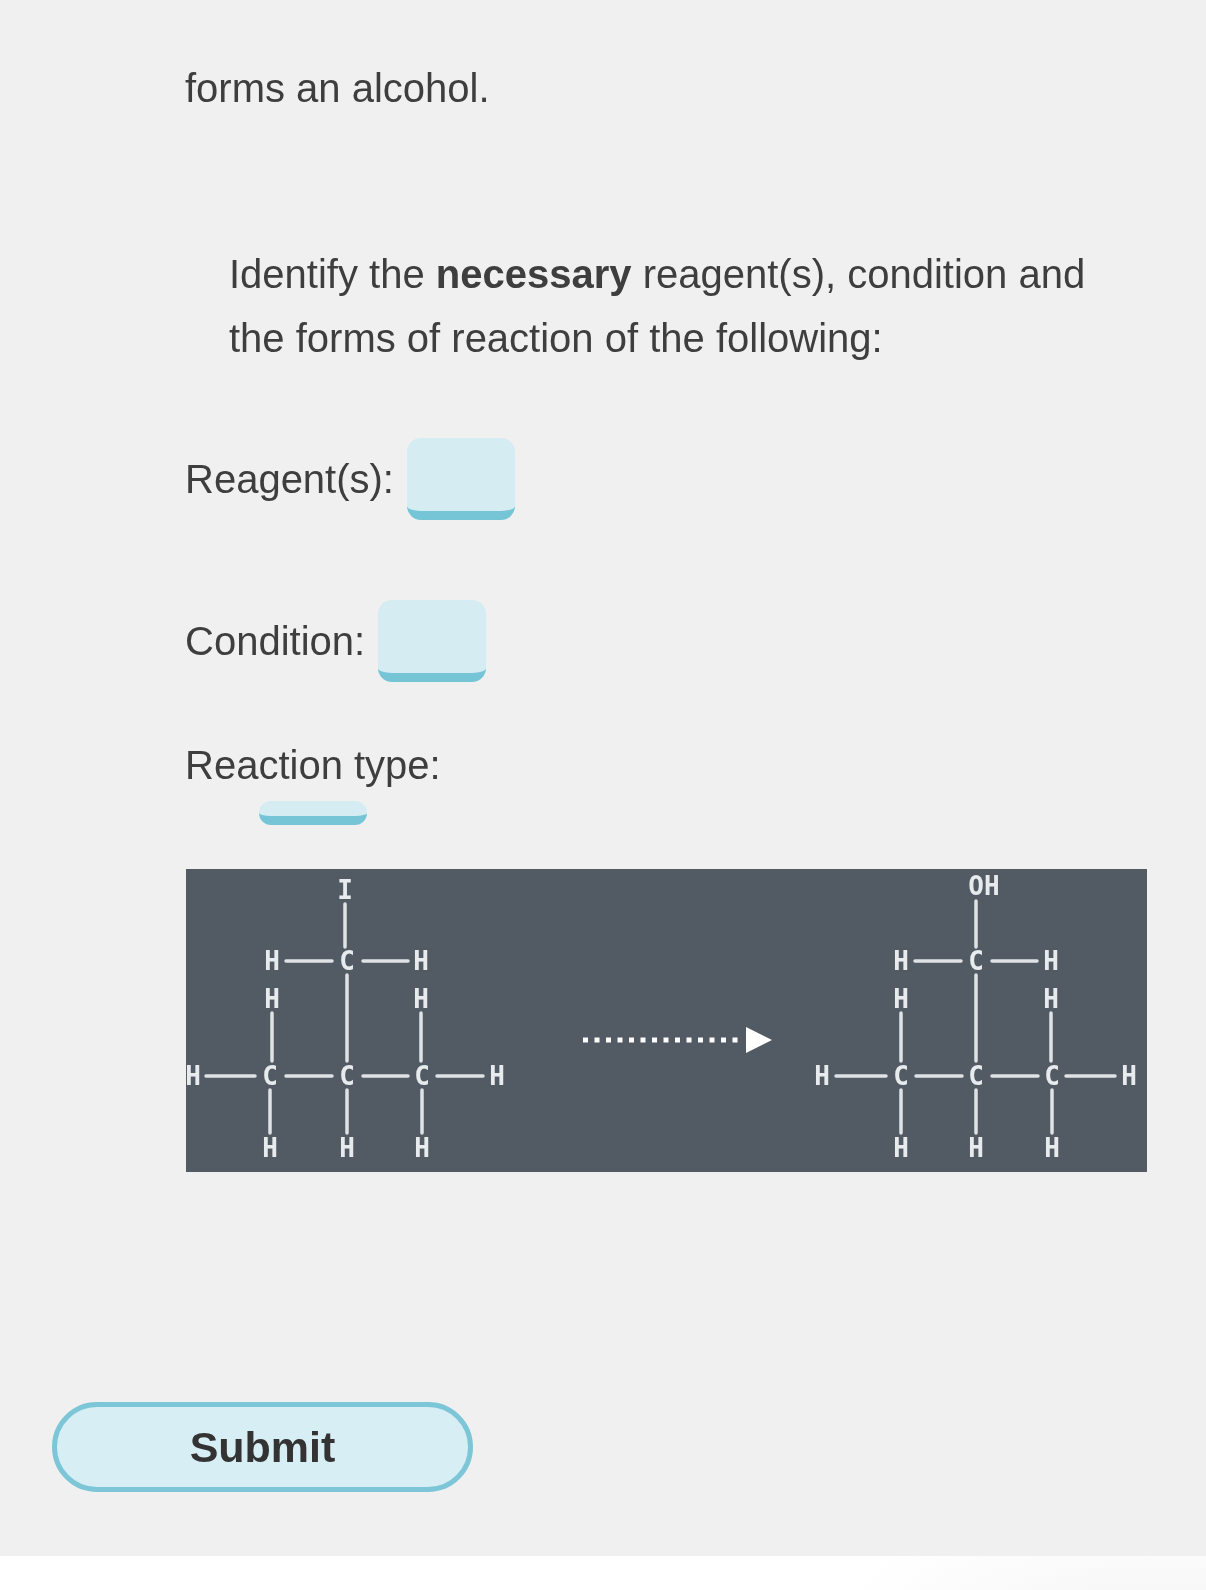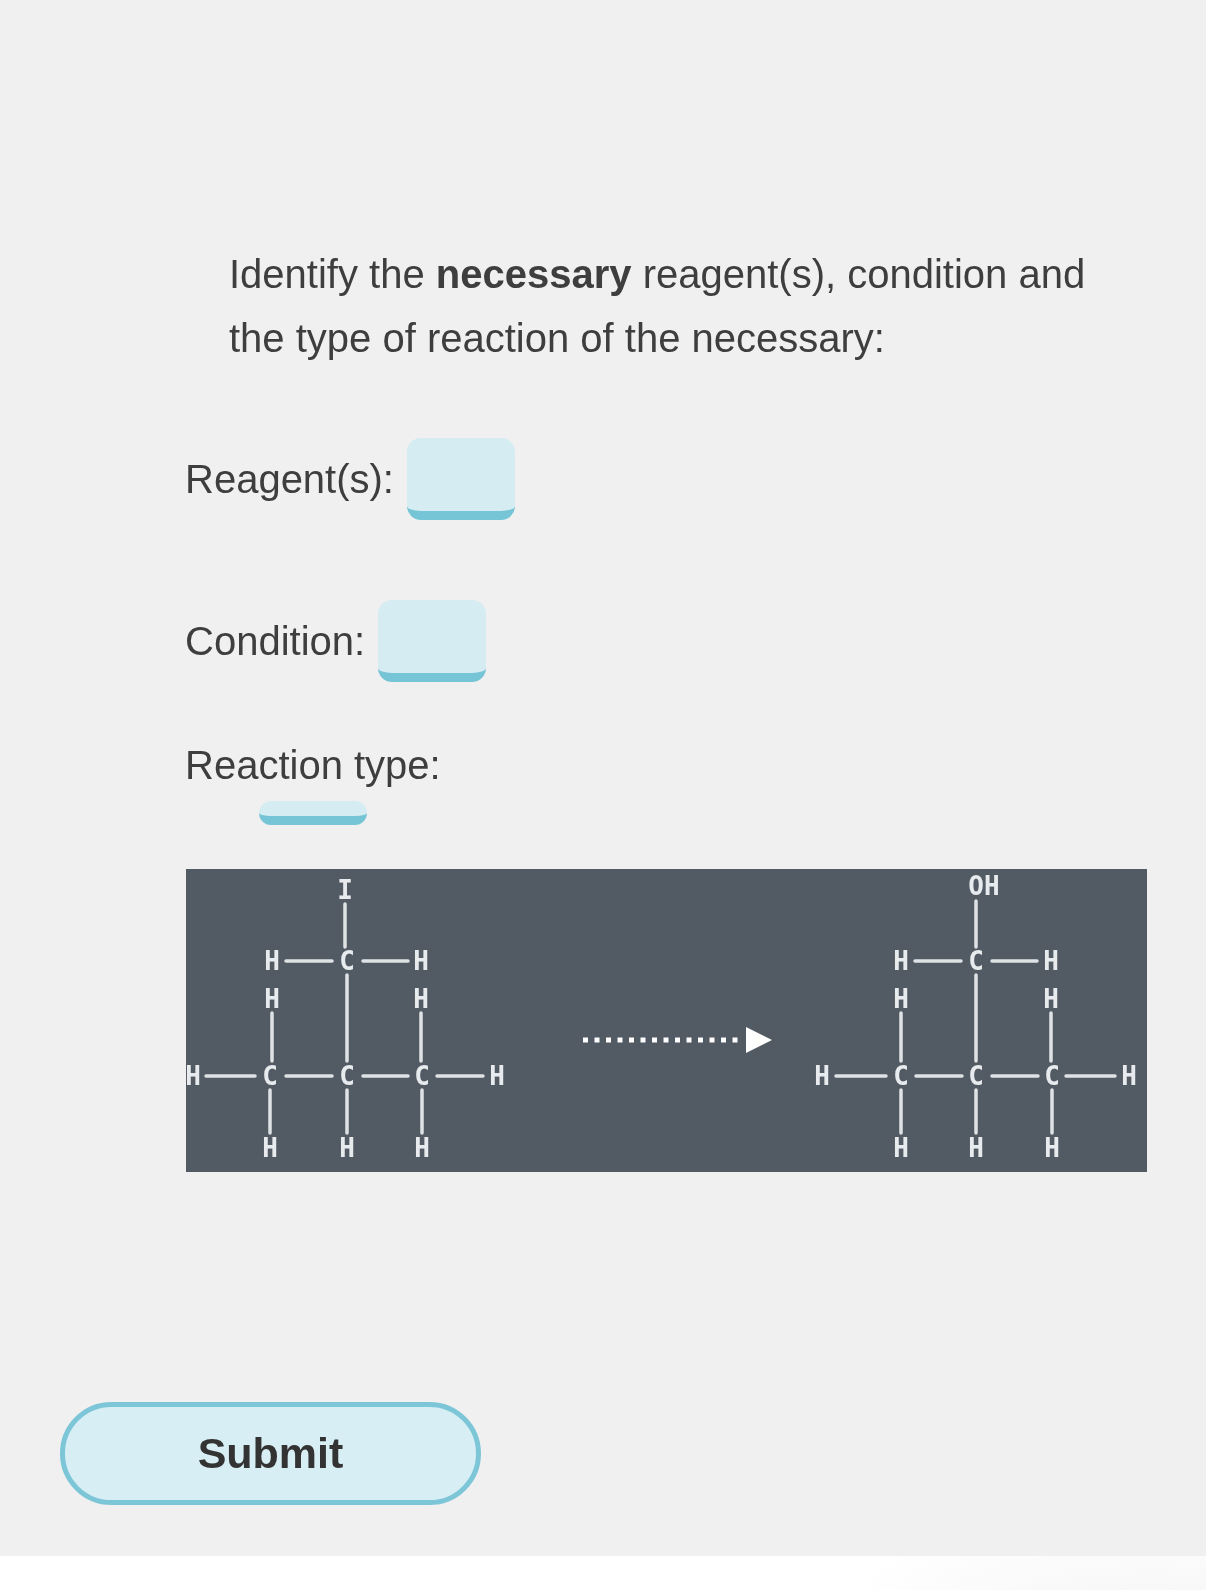--- a/index.html
+++ b/index.html
@@ -39,47 +39,48 @@
     width:961px; height:303px;
     background:#525b64;
   }
   .diagram-panel svg { display:block; width:961px; height:303px; }
   .atom {
     font-family:"DejaVu Sans Mono","Liberation Mono",monospace;
     font-weight:bold; font-size:26px;
   }
 
   .submit-btn {
-    position:absolute; left:60px; top:1402px;
-    width:421px; height:103px;
+    position:absolute; left:52px; top:1402px;
+    width:421px; height:90px;
     background:#d8eef5;
     border:5px solid #7cc6d8;
     border-radius:52px;
     font-family:"Liberation Sans","DejaVu Sans",sans-serif;
     font-size:43px; font-weight:bold; color:#333333;
     cursor:pointer;
     display:flex; align-items:center; justify-content:center;
   }
 
   .footer-strip {
     position:absolute; left:0; top:1556px;
     width:1206px; height:34px;
     background:#ffffff;
     background-image:radial-gradient(ellipse 420px 140px at 1150px 60px, #f5f5f5 0%, #ffffff 75%);
   }
 </style>
 </head>
 <body>
 
 <div class="question para1">
+  <div class="line">forms an alcohol.</div>
 </div>
 
 <div class="question para2">
   <div class="line"><span>Identify the </span><span class="bold">necessary</span><span> reagent(s), condition and</span></div>
-  <div class="line">the type of reaction of the necessary:</div>
+  <div class="line">the forms of reaction of the following:</div>
 </div>
 
 <div class="field-row row-reagents">
   <span class="field-label">Reagent(s):</span>
   <span class="drop-zone"></span>
 </div>
 
 <div class="field-row row-condition">
   <span class="field-label">Condition:</span>
   <span class="drop-zone"></span>

